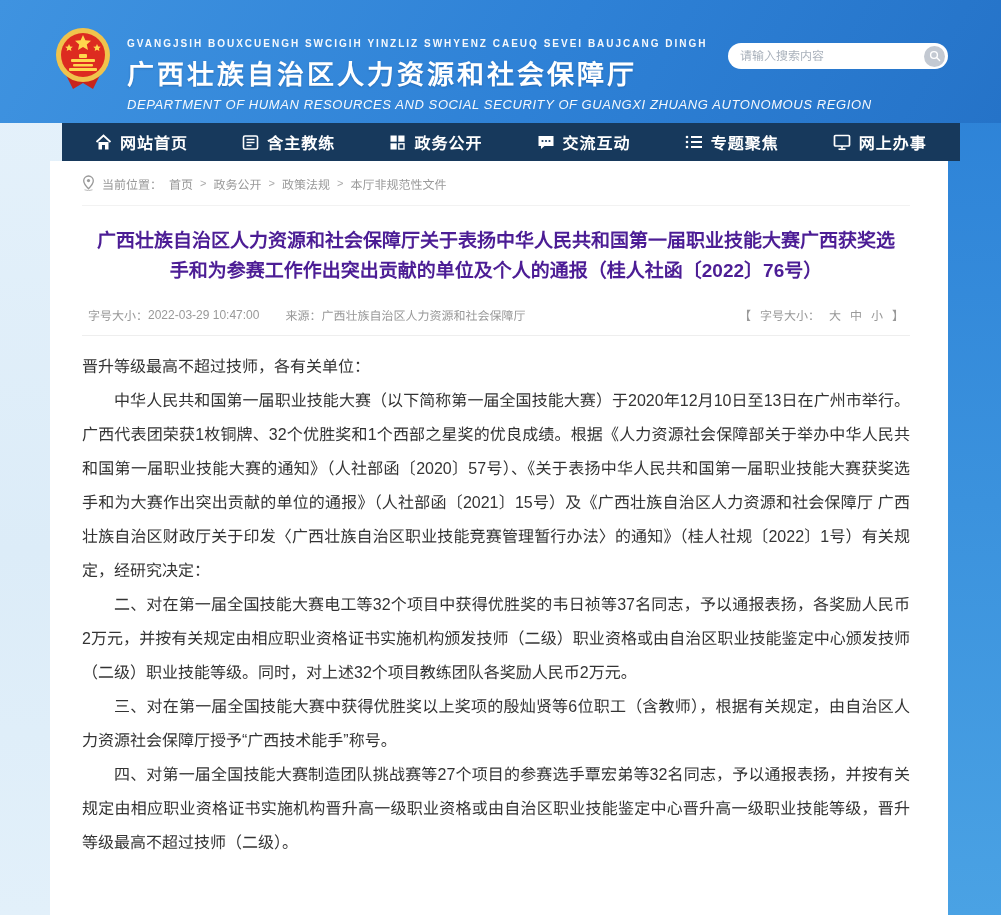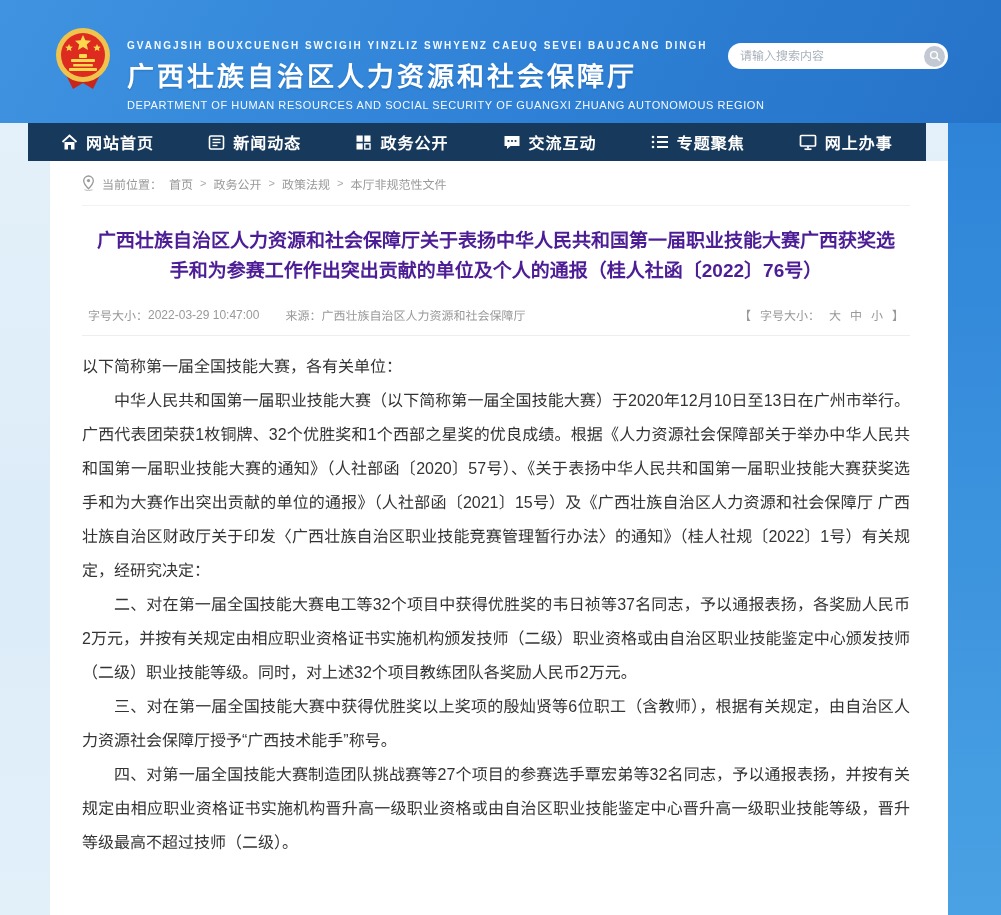--- a/index.html
+++ b/index.html
@@ -13,32 +13,32 @@
 
   
   .banner { position:relative; z-index:2; height:123px; width:1001px;
             background:linear-gradient(120deg,#3f93e0 0%,#2e81d6 55%,#2573c8 100%);
             display:flex; align-items:center; }
   .emblem-wrap { margin-left:53px; width:60px; flex:0 0 auto; }
   .brand { margin-left:14px; color:#fff;margin-top:27px; }
   .brand .zhuang { font-size:10px; font-weight:bold; letter-spacing:2px; opacity:.95; white-space:nowrap; }
   .brand .cn { font-size:27px; font-weight:bold; letter-spacing:3px; margin-top:4px;
                text-shadow:0 1px 2px rgba(0,40,90,.25); white-space:nowrap; }
-  .brand .en { font-size:11px; letter-spacing:.6px; margin-top:5px; opacity:.95; white-space:nowrap; }
+  .brand .en { font-size:13px; letter-spacing:.6px; margin-top:5px; opacity:.95; white-space:nowrap;font-style:italic; }
 
   .search-box { position:absolute; right:53px; top:43px; width:220px; height:26px;
                 background:#fff; border-radius:13px; display:flex; align-items:center; padding:0 3px 0 12px;gap:20px; }
   .search-box input { border:none; outline:none; flex:1; font-size:12px; color:#666;
                       background:transparent; font-family:inherit; }
   .search-box input::placeholder { color:#aab2bc; }
   .search-btn { width:21px; height:21px; border-radius:50%; background:#c3c9d2; border:none;
                 display:flex; align-items:center; justify-content:center; cursor:pointer; flex:0 0 auto; }
 
   
-  .nav { position:relative; z-index:2; margin-left:28px; width:898px; height:38px;
+  .nav { position:relative; z-index:2; margin-left:62px; width:898px; height:38px;
          background:#17395c; display:flex; align-items:center; justify-content:space-around; padding:0 6px; }
   .nav-item { display:flex; align-items:center; gap:8px; color:#fff; font-size:16px;
               font-weight:bold; cursor:pointer; letter-spacing:1px; white-space:nowrap; }
   .nav-item svg { display:block; }
 
   
   .card { position:relative; z-index:1; margin-left:50px; width:898px; min-height:754px;
           background:#fff; padding:0 38px 30px 32px; }
 
   .breadcrumb { height:45px; display:flex; align-items:center; gap:7px;
@@ -105,21 +105,21 @@
     </svg>
     <span data-interactable="false">网站首页</span>
   </div>
   <div class="nav-item" data-interactable="true">
     <svg data-interactable="false" width="17" height="17" viewBox="0 0 17 17">
       <rect x="1.5" y="2" width="14" height="13" rx="1.5" fill="none" stroke="#fff" stroke-width="1.6"></rect>
       <line x1="4.5" y1="5.5" x2="12.5" y2="5.5" stroke="#fff" stroke-width="1.4"></line>
       <line x1="4.5" y1="8.5" x2="12.5" y2="8.5" stroke="#fff" stroke-width="1.4"></line>
       <line x1="4.5" y1="11.5" x2="9.5" y2="11.5" stroke="#fff" stroke-width="1.4"></line>
     </svg>
-    <span data-interactable="false">新闻动态</span>
+    <span data-interactable="false">含主教练</span>
   </div>
   <div class="nav-item" data-interactable="true">
     <svg data-interactable="false" width="17" height="17" viewBox="0 0 17 17">
       <rect x="1.5" y="1.5" width="6.2" height="6.2" fill="#fff"></rect>
       <rect x="9.3" y="1.5" width="6.2" height="6.2" fill="#fff"></rect>
       <rect x="1.5" y="9.3" width="6.2" height="6.2" fill="#fff"></rect>
       <rect x="9.8" y="9.8" width="5.2" height="5.2" fill="none" stroke="#fff" stroke-width="1.4"></rect>
     </svg>
     <span data-interactable="false">政务公开</span>
   </div>
@@ -184,21 +184,21 @@
       <span data-interactable="false">【</span>
       <span data-interactable="false">字号大小：</span>
       <span data-interactable="true">大</span>
       <span data-interactable="true">中</span>
       <span data-interactable="true">小</span>
       <span data-interactable="false">】</span>
     </span>
   </div>
 
   <article data-interactable="false">
-    <p class="salutation" data-interactable="false">以下简称第一届全国技能大赛，各有关单位：</p>
+    <p class="salutation" data-interactable="false">晋升等级最高不超过技师，各有关单位：</p>
     <p data-interactable="false">中华人民共和国第一届职业技能大赛（以下简称第一届全国技能大赛）于2020年12月10日至13日在广州市举行。广西代表团荣获1枚铜牌、32个优胜奖和1个西部之星奖的优良成绩。根据《人力资源社会保障部关于举办中华人民共和国第一届职业技能大赛的通知》（人社部函〔2020〕57号）、《关于表扬中华人民共和国第一届职业技能大赛获奖选手和为大赛作出突出贡献的单位的通报》（人社部函〔2021〕15号）及《广西壮族自治区人力资源和社会保障厅 广西壮族自治区财政厅关于印发〈广西壮族自治区职业技能竞赛管理暂行办法〉的通知》（桂人社规〔2022〕1号）有关规定，经研究决定：</p>
     <p data-interactable="false">二、对在第一届全国技能大赛电工等32个项目中获得优胜奖的韦日祯等37名同志，予以通报表扬，各奖励人民币2万元，并按有关规定由相应职业资格证书实施机构颁发技师（二级）职业资格或由自治区职业技能鉴定中心颁发技师（二级）职业技能等级。同时，对上述32个项目教练团队各奖励人民币2万元。</p>
     <p data-interactable="false">三、对在第一届全国技能大赛中获得优胜奖以上奖项的殷灿贤等6位职工（含教师），根据有关规定，由自治区人力资源社会保障厅授予“广西技术能手”称号。</p>
     <p data-interactable="false">四、对第一届全国技能大赛制造团队挑战赛等27个项目的参赛选手覃宏弟等32名同志，予以通报表扬，并按有关规定由相应职业资格证书实施机构晋升高一级职业资格或由自治区职业技能鉴定中心晋升高一级职业技能等级，晋升等级最高不超过技师（二级）。</p>
 
   </article>
 
 </main>
 
 </body></html>

